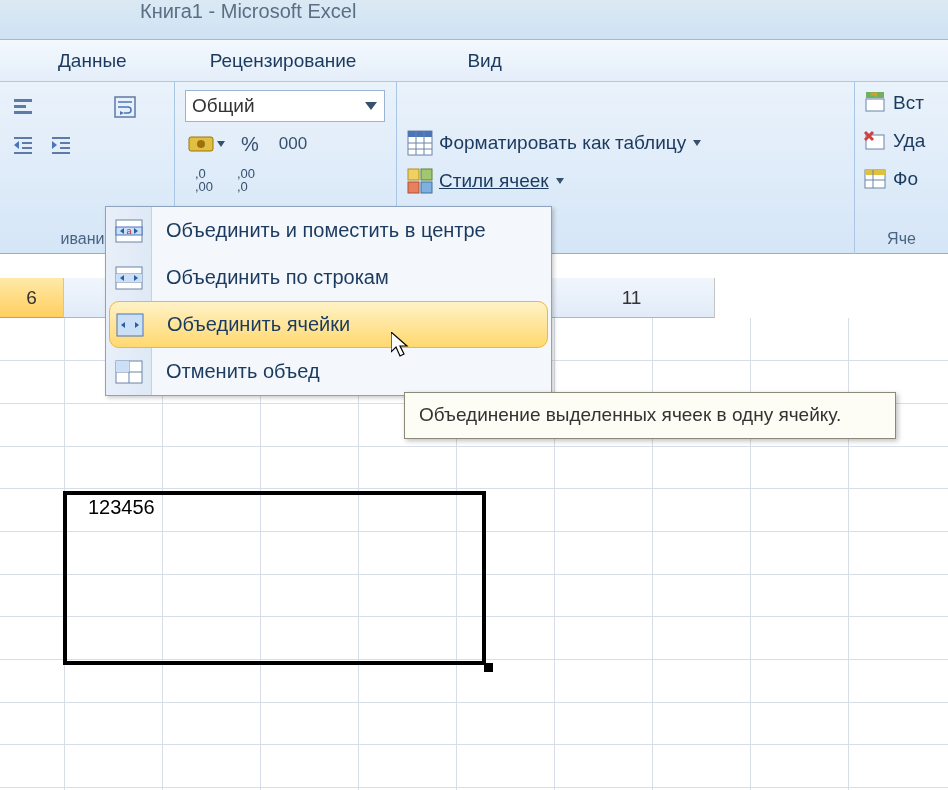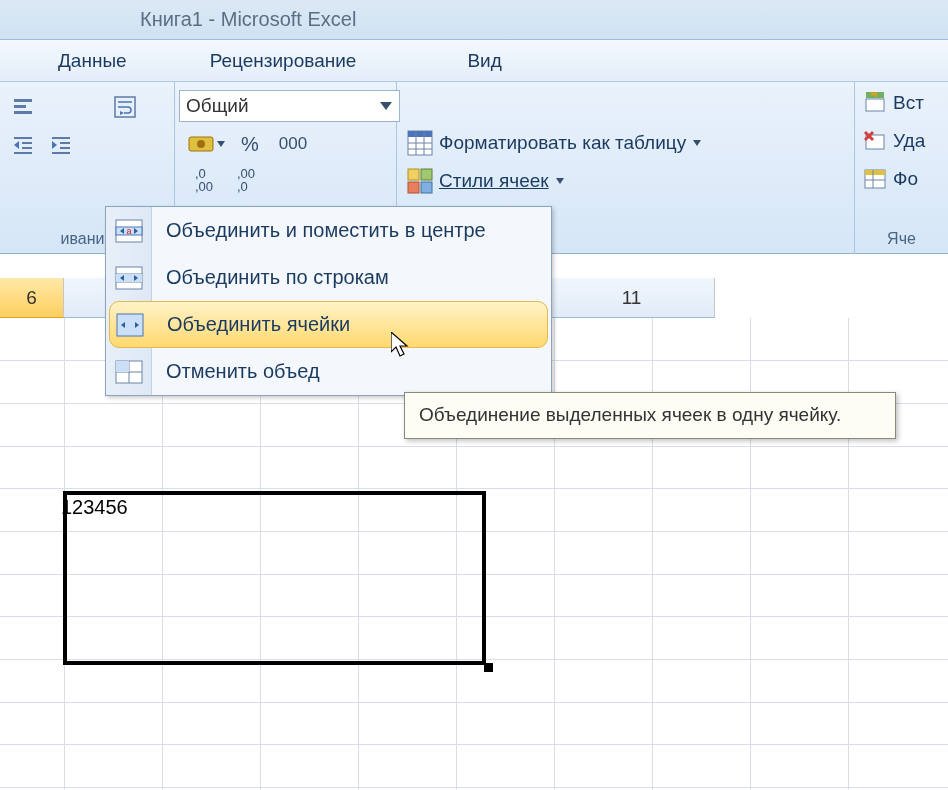--- a/index.html
+++ b/index.html
@@ -11,21 +11,21 @@
     height: 790px;
     overflow: hidden;
     color: #333;
     position: relative;
   }
   .titlebar {
     height: 40px;
     background: linear-gradient(to bottom, #dbe9f4, #cfe2f3);
     border-bottom: 1px solid #9bbce0;
     display: flex;
-    align-items: center;
+    align-items: flex-start;
     padding-left: 140px;
     color: #5a6f85;
     font-size: 20px;
   }
   .menubar {
     height: 42px;
     background: linear-gradient(to bottom, #f3f8fd, #e4eef9);
     border-bottom: 1px solid #b3c7dd;
     display: flex;
     align-items: center;
@@ -288,21 +288,21 @@
         <text x="12" y="14" font-size="9" text-anchor="middle" fill="#d02020">a</text>
       </svg>
       <svg width="10" height="10">
           <polygon points="1,2 9,2 5,8" fill="#36506e"></polygon>
         </svg>
     </div>
     <div class="group-label">ивание</div>
   </div>
 
   <div class="r-group g-number">
-    <div class="combo" style="left:4px; top:8px; width:221px">
+    <div class="combo" style="left:10px; top:8px; width:200px">
       <span>Общий</span>
       <svg class="dd">
           <polygon points="1,3 13,3 7,11" fill="#36506e"></polygon>
         </svg>
     </div>
     <div class="btn" style="left:10px; top:46px; width:44px; height:32px">
       <svg width="26" height="22">
           <rect x="1" y="4" width="24" height="14" rx="2" fill="#e0c040" stroke="#a07010"></rect>
           <circle cx="13" cy="11" r="4" fill="#a07010"></circle>
         </svg>
@@ -410,21 +410,21 @@
     <div class="gridline-v" style="left:64px"></div>
     <div class="gridline-v" style="left:162px"></div>
     <div class="gridline-v" style="left:260px"></div>
     <div class="gridline-v" style="left:358px"></div>
     <div class="gridline-v" style="left:456px"></div>
     <div class="gridline-v" style="left:554px"></div>
     <div class="gridline-v" style="left:652px"></div>
     <div class="gridline-v" style="left:750px"></div>
     <div class="gridline-v" style="left:848px"></div>
 
-    <div class="cell-value" style="left:61px; top:178px">123456</div>
+    <div class="cell-value" style="left:88px; top:178px">123456</div>
 
     <div class="selection-border" style="left:63px; top:173px; width:423px; height:174px"></div>
     <div class="selection-handle" style="left:484px; top:345px"></div>
   </div>
 </div>
 
 <div class="dropdown-menu">
   <div class="dd-iconcol"></div>
   <div class="dd-items">
     <div class="dd-item">

